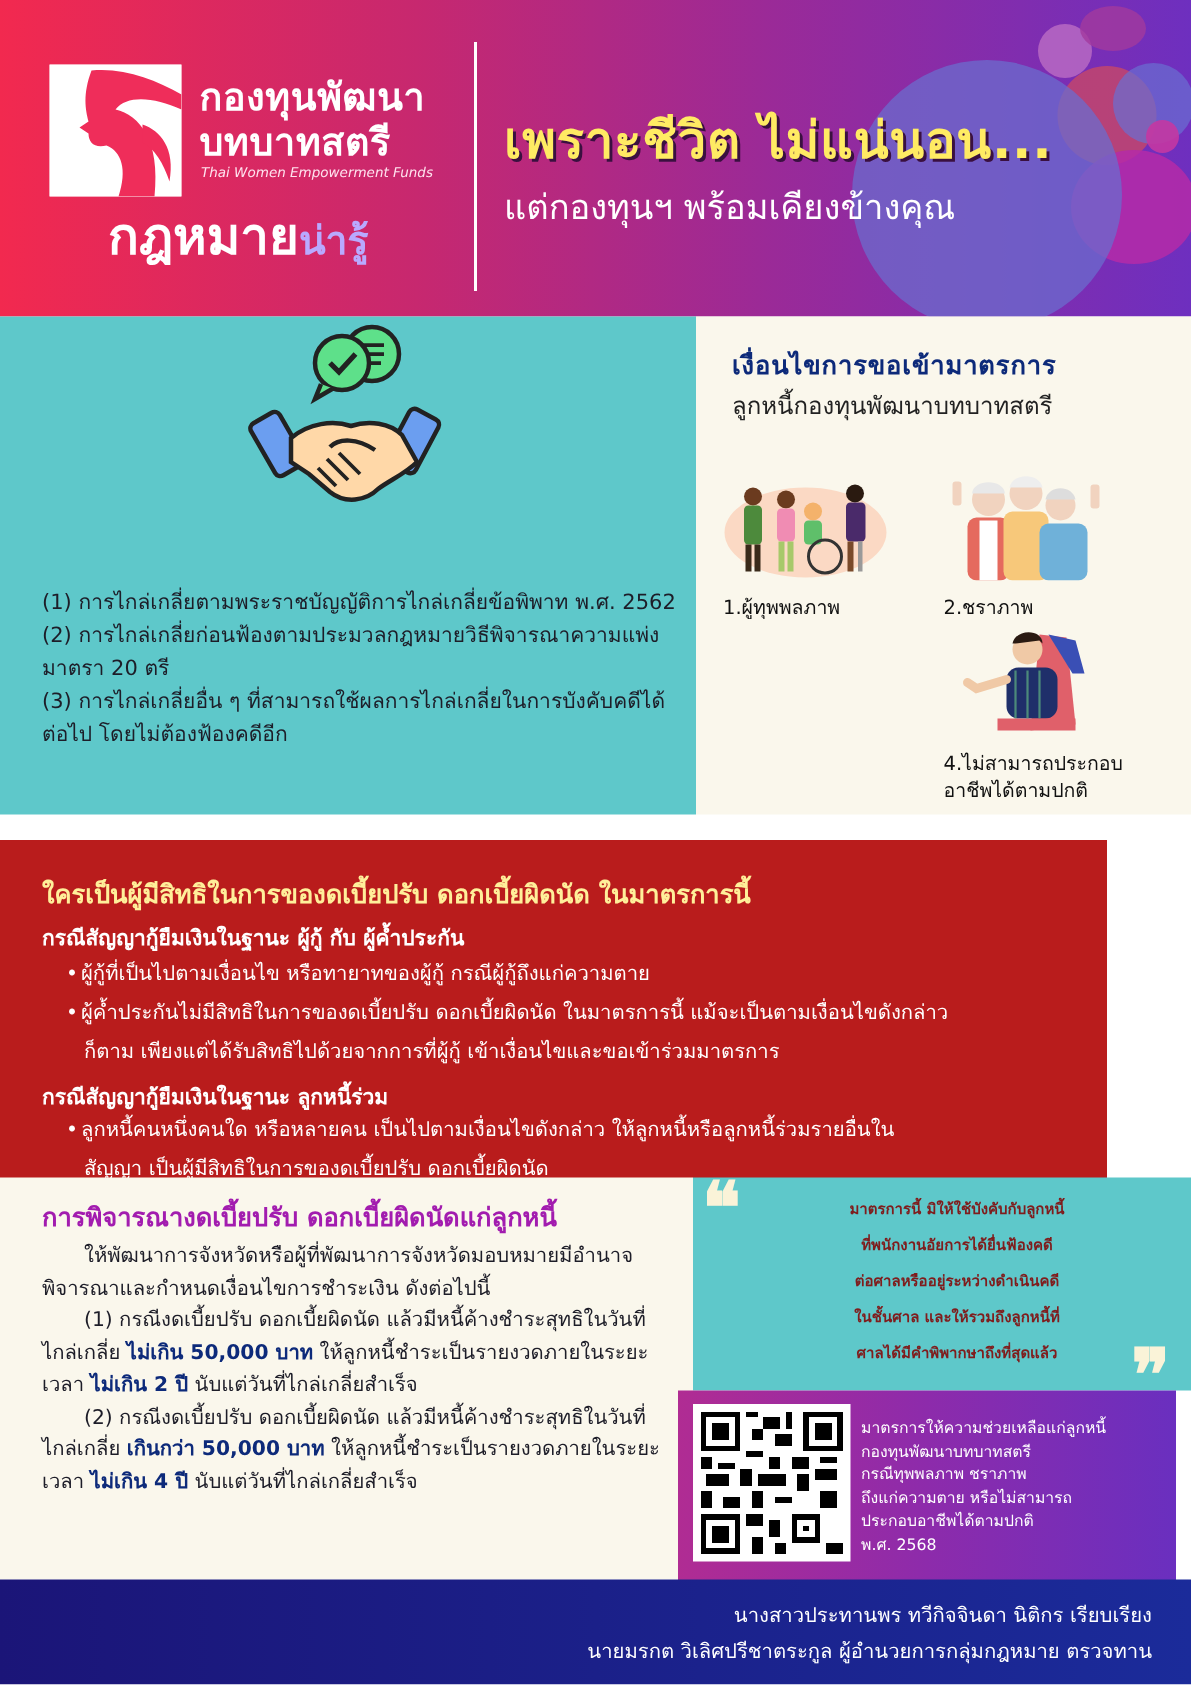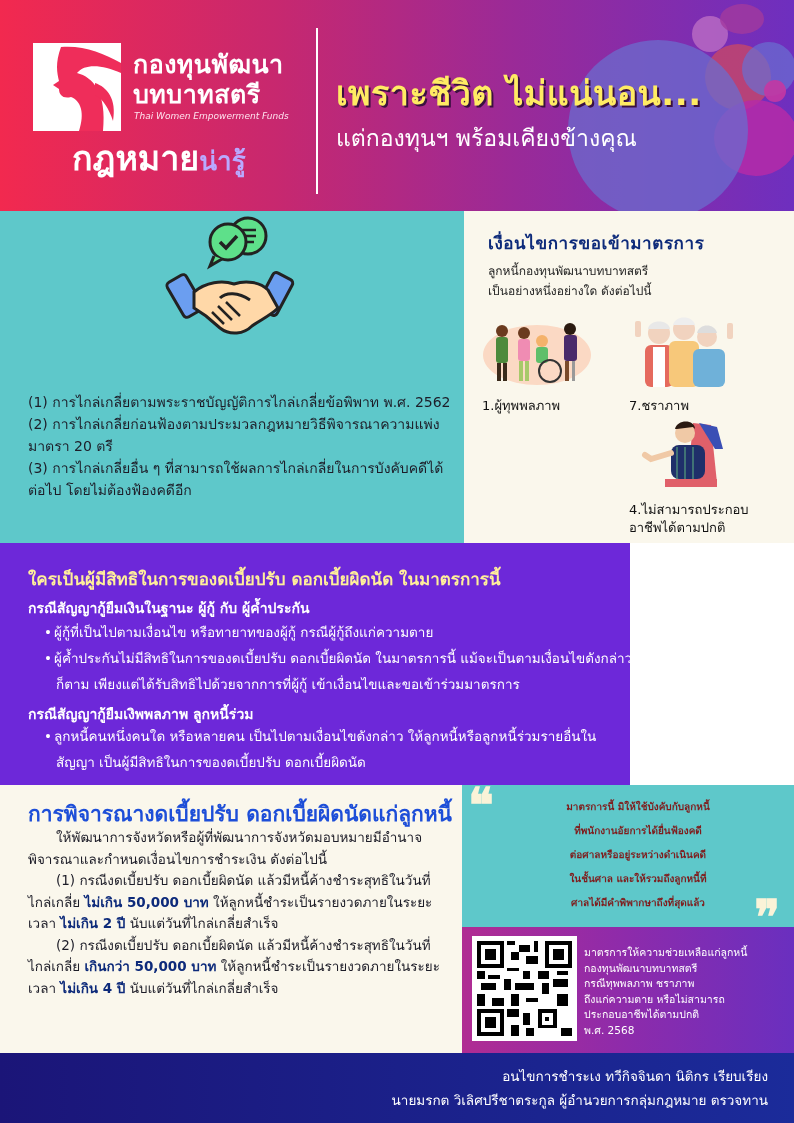--- a/index.html
+++ b/index.html
@@ -24,46 +24,46 @@
   .deco { position: absolute; border-radius: 50%; }
 
   
   .sec-top { position: absolute; top: 211px; left: 0; width: 794px; height: 332px; }
   .top-left { position: absolute; left: 0; top: 0; width: 464px; height: 332px; background: #5ec8ca; }
   .top-right { position: absolute; left: 464px; top: 0; width: 330px; height: 332px; background: #faf7ec; }
   .handshake { position: absolute; left: 160px; top: 5px; width: 140px; height: 125px; }
   .mt-title { position: absolute; left: 28px; top: 152px; font-size: 17px; font-weight: bold; color: #0d2a7a; }
   .mt-list { position: absolute; left: 28px; top: 180px; width: 430px; font-size: 14px; line-height: 22px; color: #1d1d28; }
   .cond-title { position: absolute; left: 24px; top: 18px; font-size: 17px; font-weight: bold; color: #0d2a7a; letter-spacing: 0.6px; }
-  .cond-sub { position: absolute; left: 24px; top: 50px; font-size: 12px; line-height: 20px; color: #222; }
+  .cond-sub { position: absolute; left: 24px; top: 50px; font-size: 16px; line-height: 20px; color: #222; }
   .cond-item { position: absolute; width: 150px; text-align: left; }
   .cond-item .pic { width: 110px; height: 72px; margin: 0 auto 6px; position: relative; }
   .cond-item .lbl { font-size: 13px; color: #111; line-height: 18px; }
 
   
-  .sec-navy { position: absolute; top: 543px; left: 0; width: 630px; height: 242px; background: #6d28d9; color: #fff; }
+  .sec-navy { position: absolute; top: 560px; left: 0; width: 738px; height: 242px; background: #b91c1c; color: #fff; }
   .navy-title { position: absolute; left: 28px; top: 22px; font-size: 17px; font-weight: bold; color: #ffef9a; }
   .navy-sub { position: absolute; left: 28px; font-size: 14px; font-weight: bold; color: #fff; }
   .navy-bullet { position: absolute; left: 44px; width: 730px; font-size: 13.5px; line-height: 26px; color: #fff; }
   .navy-bullet .dot { display: inline-block; width: 10px; }
   .navy-bullet .cont { padding-left: 12px; display: block; }
 
   
   .sec-bottom { position: absolute; top: 785px; left: 0; width: 794px; height: 268px; }
   .bot-left { position: absolute; left: 0; top: 0; width: 462px; height: 268px; background: #faf7ec; }
-  .bot-title { position: absolute; left: 28px; top: 12px; font-size: 21px; font-weight: bold; color: #1d4ed8; }
+  .bot-title { position: absolute; left: 28px; top: 12px; font-size: 17px; font-weight: bold; color: #a21caf; }
   .bot-text { position: absolute; left: 28px; top: 42px; width: 425px; font-size: 13.5px; line-height: 21.5px; color: #1d1d28; }
   .bot-text p { margin: 0; }
   .bot-text .ind { text-indent: 28px; }
   .bot-text b { color: #0d2a7a; }
   .quote-box { position: absolute; left: 462px; top: 0; width: 332px; height: 142px; background: #5ec8ca; }
   .quote-open { position: absolute; left: 6px; top: -8px; font-size: 48px; color: #faf3d8; font-weight: bold; font-family: "DejaVu Serif", serif; }
   .quote-close { position: absolute; right: 14px; bottom: -18px; font-size: 48px; color: #faf3d8; font-weight: bold; font-family: "DejaVu Serif", serif; }
   .quote-text { position: absolute; left: 26px; top: 10px; width: 300px; text-align: center; font-size: 10px; line-height: 24px; font-weight: bold; color: #7f1d1d; }
-  .qr-panel { position: absolute; left: 462px; top: 142px; width: 332px; height: 150px; background: linear-gradient(90deg, #b02c93 0%, #8d2bab 50%, #6a2fbf 100%); }
+  .qr-panel { position: absolute; left: 452px; top: 142px; width: 332px; height: 150px; background: linear-gradient(90deg, #b02c93 0%, #8d2bab 50%, #6a2fbf 100%); }
   .qr { position: absolute; left: 10px; top: 9px; width: 105px; height: 105px; background: #fff; padding: 5px; }
   .qr-text { position: absolute; left: 122px; top: 18px; font-size: 10.5px; line-height: 15.5px; color: #fff; }
 
   
   .footer { position: absolute; top: 1053px; left: 0; width: 794px; height: 70px; background: linear-gradient(90deg, #1b1578 0%, #1b2b9a 100%); color: #fff; }
   .footer-line { position: absolute; right: 26px; font-size: 13.5px; color: #fff; text-align: right; }
 </style>
 </head>
 <body>
 
@@ -116,21 +116,20 @@
       <div>(1) การไกล่เกลี่ยตามพระราชบัญญัติการไกล่เกลี่ยข้อพิพาท พ.ศ. 2562</div>
       <div>(2) การไกล่เกลี่ยก่อนฟ้องตามประมวลกฎหมายวิธีพิจารณาความแพ่ง มาตรา 20 ตรี</div>
       <div>(3) การไกล่เกลี่ยอื่น ๆ ที่สามารถใช้ผลการไกล่เกลี่ยในการบังคับคดีได้ต่อไป โดยไม่ต้องฟ้องคดีอีก</div>
     </div>
   </div>
 
   <div class="top-right">
     <div class="cond-title">เงื่อนไขการขอเข้ามาตรการ</div>
     <div class="cond-sub">
       <div>ลูกหนี้กองทุนพัฒนาบทบาทสตรี</div>
-      <div>เป็นอย่างหนึ่งอย่างใด ดังต่อไปนี้</div>
     </div>
 
     <div class="cond-item" style="left:18px;top:104px;">
       <svg class="pic" viewBox="0 0 110 72">
         <ellipse cx="55" cy="40" rx="54" ry="30" fill="#fbd9c4"></ellipse>
         <circle cx="20" cy="16" r="6" fill="#6b3b1f"></circle>
           <rect x="14" y="22" width="12" height="26" rx="3" fill="#4d8a3c"></rect>
           <rect x="15" y="48" width="4" height="18" fill="#3a2a1a"></rect>
           <rect x="21" y="48" width="4" height="18" fill="#3a2a1a"></rect>
         <circle cx="42" cy="18" r="6" fill="#6b3b1f"></circle>
@@ -156,21 +155,21 @@
           <rect x="24" y="32" width="12" height="40" fill="#fff"></rect>
         <circle cx="55" cy="14" r="11" fill="#f1d3bf"></circle>
           <path d="M44 10 C46 0 64 0 66 10" fill="#eee"></path>
           <rect x="40" y="26" width="30" height="46" rx="6" fill="#f7c87a"></rect>
         <circle cx="78" cy="22" r="10" fill="#f1d3bf"></circle>
           <path d="M68 18 C70 8 86 8 88 18" fill="#ddd"></path>
           <rect x="64" y="34" width="32" height="38" rx="6" fill="#6fb1d9"></rect>
         <rect x="6" y="6" width="6" height="16" rx="2" fill="#f1d3bf"></rect>
           <rect x="98" y="8" width="6" height="16" rx="2" fill="#f1d3bf"></rect>
       </svg>
-      <div class="lbl">7.ชราภาพ</div>
+      <div class="lbl">2.ชราภาพ</div>
     </div>
 
 
     <div class="cond-item" style="left:165px;top:208px;">
       <svg class="pic" viewBox="0 0 110 72">
         <path d="M64 4 L82 6 L88 64 L58 68 Z" fill="#e0606a"></path>
           <path d="M70 4 L88 8 L94 30 L86 30 Z" fill="#3a4fb5"></path>
         <circle cx="56" cy="14" r="10" fill="#f0c9a6"></circle>
           <path d="M46 10 C48 0 66 0 66 10 L64 8 L48 10 Z" fill="#2a1a12"></path>
         <rect x="42" y="26" width="34" height="34" rx="8" fill="#1f2f6a"></rect>
@@ -191,21 +190,21 @@
 <div class="sec-navy">
   <div class="navy-title">ใครเป็นผู้มีสิทธิในการของดเบี้ยปรับ ดอกเบี้ยผิดนัด ในมาตรการนี้</div>
   <div class="navy-sub" style="top:54px;">กรณีสัญญากู้ยืมเงินในฐานะ ผู้กู้ กับ ผู้ค้ำประกัน</div>
   <div class="navy-bullet" style="top:76px;">
     <span class="dot">•</span><span>ผู้กู้ที่เป็นไปตามเงื่อนไข หรือทายาทของผู้กู้ กรณีผู้กู้ถึงแก่ความตาย</span>
   </div>
   <div class="navy-bullet" style="top:102px;">
     <span class="dot">•</span><span>ผู้ค้ำประกันไม่มีสิทธิในการของดเบี้ยปรับ ดอกเบี้ยผิดนัด ในมาตรการนี้ แม้จะเป็นตามเงื่อนไขดังกล่าว</span>
     <span class="cont">ก็ตาม เพียงแต่ได้รับสิทธิไปด้วยจากการที่ผู้กู้ เข้าเงื่อนไขและขอเข้าร่วมมาตรการ</span>
   </div>
-  <div class="navy-sub" style="top:160px;">กรณีสัญญากู้ยืมเงิพพลภาพ ลูกหนี้ร่วม</div>
+  <div class="navy-sub" style="top:160px;">กรณีสัญญากู้ยืมเงินในฐานะ ลูกหนี้ร่วม</div>
   <div class="navy-bullet" style="top:180px;">
     <span class="dot">•</span><span>ลูกหนี้คนหนึ่งคนใด หรือหลายคน เป็นไปตามเงื่อนไขดังกล่าว ให้ลูกหนี้หรือลูกหนี้ร่วมรายอื่นใน</span>
     <span class="cont">สัญญา เป็นผู้มีสิทธิในการของดเบี้ยปรับ ดอกเบี้ยผิดนัด</span>
   </div>
 </div>
 
 <div class="sec-bottom">
   <div class="bot-left">
     <div class="bot-title">การพิจารณางดเบี้ยปรับ ดอกเบี้ยผิดนัดแก่ลูกหนี้</div>
     <div class="bot-text">
@@ -282,15 +281,15 @@
       <div>กองทุนพัฒนาบทบาทสตรี</div>
       <div>กรณีทุพพลภาพ ชราภาพ</div>
       <div>ถึงแก่ความตาย หรือไม่สามารถ</div>
       <div>ประกอบอาชีพได้ตามปกติ</div>
       <div>พ.ศ. 2568</div>
     </div>
   </div>
 </div>
 
 <div class="footer">
-  <div class="footer-line" style="top:12px;">อนไขการชำระเง ทวีกิจจินดา นิติกร เรียบเรียง</div>
+  <div class="footer-line" style="top:12px;">นางสาวประทานพร ทวีกิจจินดา นิติกร เรียบเรียง</div>
   <div class="footer-line" style="top:36px;text-align:right;">นายมรกต วิเลิศปรีชาตระกูล ผู้อำนวยการกลุ่มกฎหมาย ตรวจทาน</div>
 </div>
 
 </body></html>

